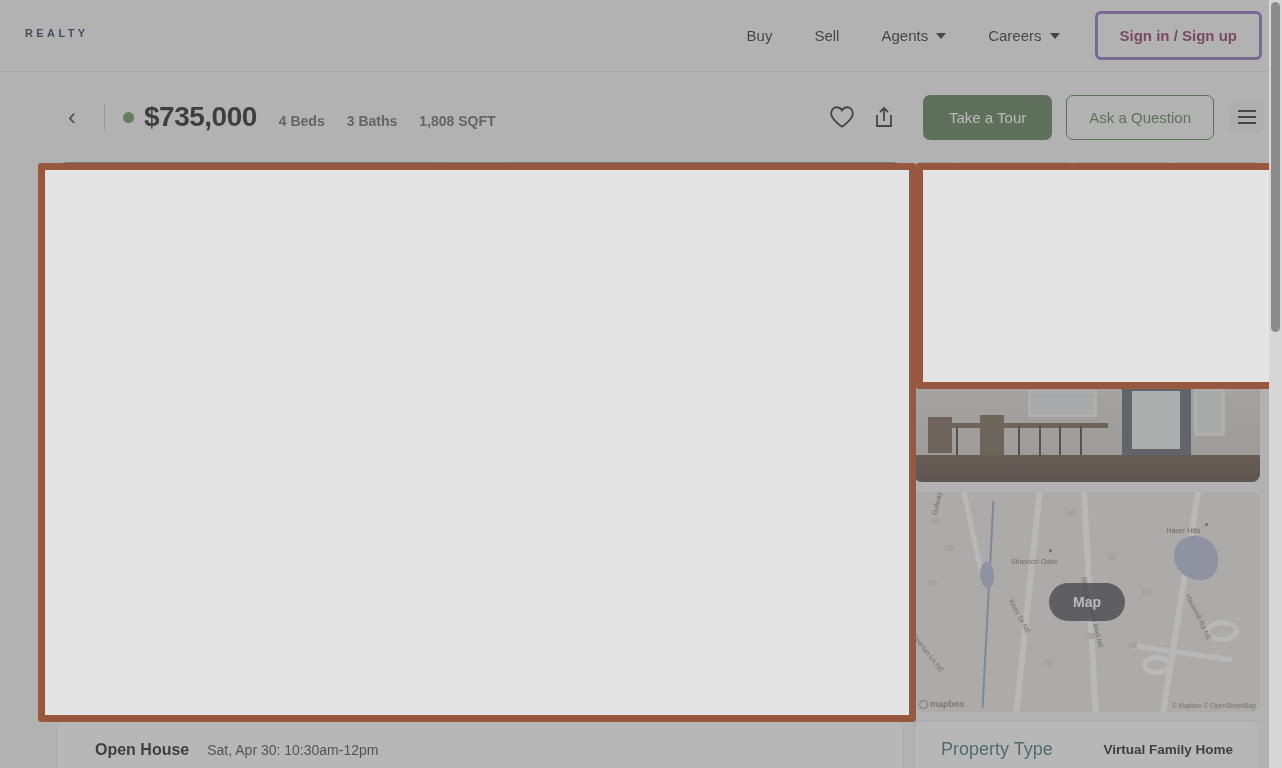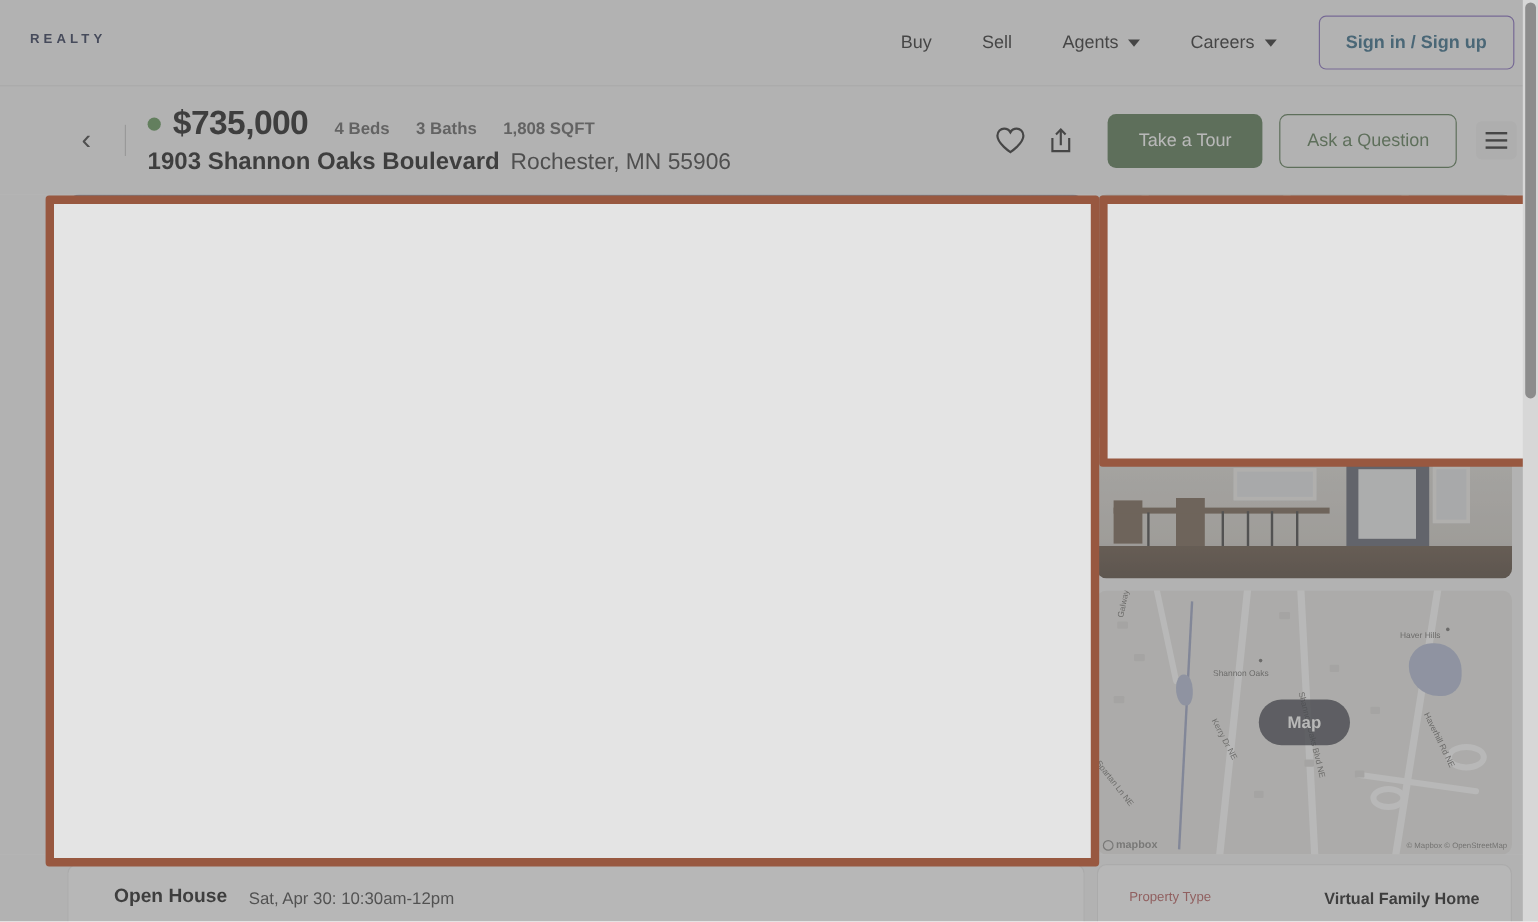--- a/index.html
+++ b/index.html
@@ -87,26 +87,26 @@
     white-space: nowrap;
   }
   .caret {
     width: 0; height: 0;
     border-left: 5px solid transparent;
     border-right: 5px solid transparent;
     border-top: 6px solid #222;
   }
   .signin-btn {
     margin-left: 14px;
-    border: 1px solid #8b5cf6;
+    border: 3px solid #8b5cf6;
     border-radius: 6px;
     background: #f4f4f4;
     font-size: 15px;
     font-weight: 700;
-    color: #0369a1;
+    color: #be185d;
     padding: 13px 22px;
     white-space: nowrap;
     cursor: pointer;
   }
 
   
   .subheader {
     position: relative;
     height: 90px;
     background: #f4f4f4;
@@ -530,21 +530,21 @@
     flex: 1;
     background: #fdfdfd;
     border-radius: 8px 8px 0 0;
     border: 1px solid #e6e6e6;
     border-bottom: none;
     display: flex;
     align-items: center;
     justify-content: space-between;
     padding: 18px 26px;
   }
-  .dt-label { font-size: 11px; color: #ef4444; }
+  .dt-label { font-size: 18px; color: #0f766e; }
   .dt-value { font-size: 13.5px; font-weight: 700; color: #111; }
 
   
   .annot {
     position: absolute;
     border: 7px solid #d9501e;
     background: #ffffff;
     border-radius: 3px;
     z-index: 70;
     pointer-events: none;
@@ -600,24 +600,20 @@
     <div class="back-chevron">‹</div>
     <div class="vdivider"></div>
 
     <div class="listing-info">
       <div class="row-price">
         <span class="status-dot"></span>
         <span class="price">$735,000</span>
         <span class="spec">4 Beds</span>
         <span class="spec">3 Baths</span>
         <span class="spec">1,808 SQFT</span>
-      </div>
-      <div class="row-addr">
-        <span class="addr-street">1903 Shannon Oaks Boulevard</span>
-        <span class="addr-city">Rochester, MN 55906</span>
       </div>
     </div>
 
     <div class="actions">
       <div class="icon-btn">
         <svg width="26" height="24" viewBox="0 0 24 22">
           <path d="M12 20 C12 20 2 13.5 2 7.5 C2 4 4.6 2 7.2 2 C9.3 2 11.1 3.2 12 4.8 C12.9 3.2 14.7 2 16.8 2 C19.4 2 22 4 22 7.5 C22 13.5 12 20 12 20 Z" fill="none" stroke="#222" stroke-width="1.7"></path>
         </svg>
       </div>
       <div class="icon-btn">

